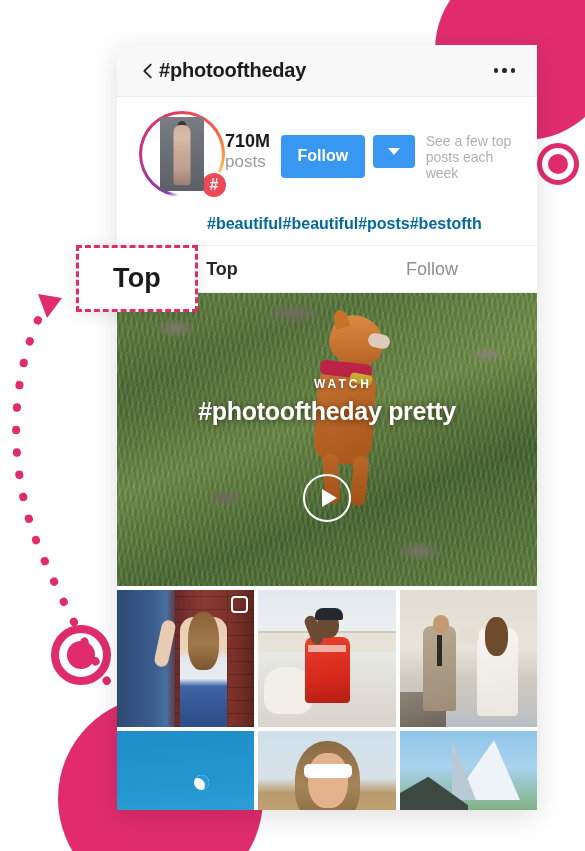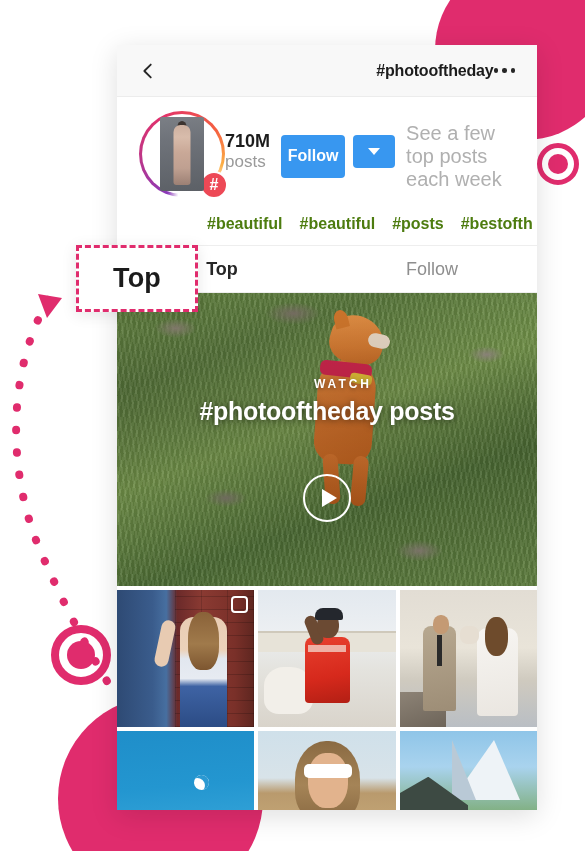--- a/index.html
+++ b/index.html
@@ -40,21 +40,21 @@
     position:absolute;left:117px;top:45px;width:420px;height:765px;
     background:#ffffff;overflow:hidden;
     box-shadow:0 6px 26px rgba(0,0,0,.13);
     z-index:20;
   }
   .ph-header{
     height:52px;background:#F8F8F8;border-bottom:1px solid #ececec;
     display:flex;align-items:center;padding:0 20px;box-sizing:border-box;
   }
   .back-ic{width:22px;height:22px;flex:0 0 auto;display:block;}
-  .ph-title{flex:1;text-align:right;font-size:16px;font-weight:700;color:#1c1c1c;letter-spacing:-.2px;}
+  .ph-title{flex:1;text-align:left;font-size:20px;font-weight:700;color:#1c1c1c;letter-spacing:-.2px;}
   .dots{flex:0 0 auto;display:flex;gap:4px;align-items:center;padding-right:2px;}
   .dots i{width:4.5px;height:4.5px;border-radius:50%;background:#262626;display:block;}
 
   
   .ph-profile{display:flex;padding:14px 22px 10px 22px;box-sizing:border-box;}
   .avatar-wrap{position:relative;width:86px;height:86px;flex:0 0 auto;}
   .avatar-ring{
     width:86px;height:86px;border-radius:50%;
     background:conic-gradient(from 200deg,#8A3AB9 0deg,#C13584 70deg,#E1306C 130deg,#F56040 215deg,#FCAF45 265deg,#ffffff 300deg,#ffffff 345deg,#8A3AB9 360deg);
     display:flex;align-items:center;justify-content:center;
@@ -80,26 +80,26 @@
   .follow-row{display:flex;gap:8px;width:100%;max-width:260px;}
   .btn-follow{
     flex:1;height:43px;border-radius:4px;background:#3897F0;color:#fff;
     display:flex;align-items:center;justify-content:center;font-size:16px;font-weight:700;
   }
   .btn-caret{
     width:42px;height:33px;border-radius:4px;background:#3897F0;
     display:flex;align-items:center;justify-content:center;
   }
   .caret{width:0;height:0;border-left:6px solid transparent;border-right:6px solid transparent;border-top:7px solid #fff;display:block;}
-  .sub-note{margin-top:1px;font-size:20px;color:#b0b0b0;}
+  .sub-note{margin-top:1px;font-size:14px;color:#b0b0b0;}
 
   
   .tagstrip{
-    display:flex;gap:17px;padding:8px 0 12px 90px;box-sizing:border-box;
-    font-size:16px;font-weight:700;color:#4d7c0f;white-space:nowrap;overflow:hidden;
+    display:flex;gap:0;padding:8px 0 12px 90px;box-sizing:border-box;
+    font-size:16px;font-weight:700;color:#0369a1;white-space:nowrap;overflow:hidden;
   }
   
   .tabs{display:flex;border-top:1px solid #eeeeee;border-bottom:1px solid #eeeeee;height:46px;}
   .tab{flex:1;display:flex;align-items:center;justify-content:center;font-size:18px;color:#8e8e8e;}
   .tab.active{color:#262626;font-weight:600;}
 
   
   .hero{position:relative;width:100%;height:293px;overflow:hidden;background:#3f5a2c;}
   .hero .grass{position:absolute;inset:0;
     background:
@@ -278,21 +278,21 @@
           <div class="snout"></div>
         <div class="ear"></div>
           <div class="collar"></div>
           <div class="collar2"></div>
         <div class="leg l1"></div>
           <div class="leg l2"></div>
       </div>
       <div class="scrim"></div>
       <div class="hero-txt">
         <div class="hero-kicker">WATCH</div>
-        <div class="hero-title">#photooftheday posts</div>
+        <div class="hero-title">#photooftheday pretty</div>
       </div>
       <div class="play">
           <i></i>
         </div>
     </div>
 
     <div class="grid">
 
       <div class="cell">
         <div class="inner c1">

